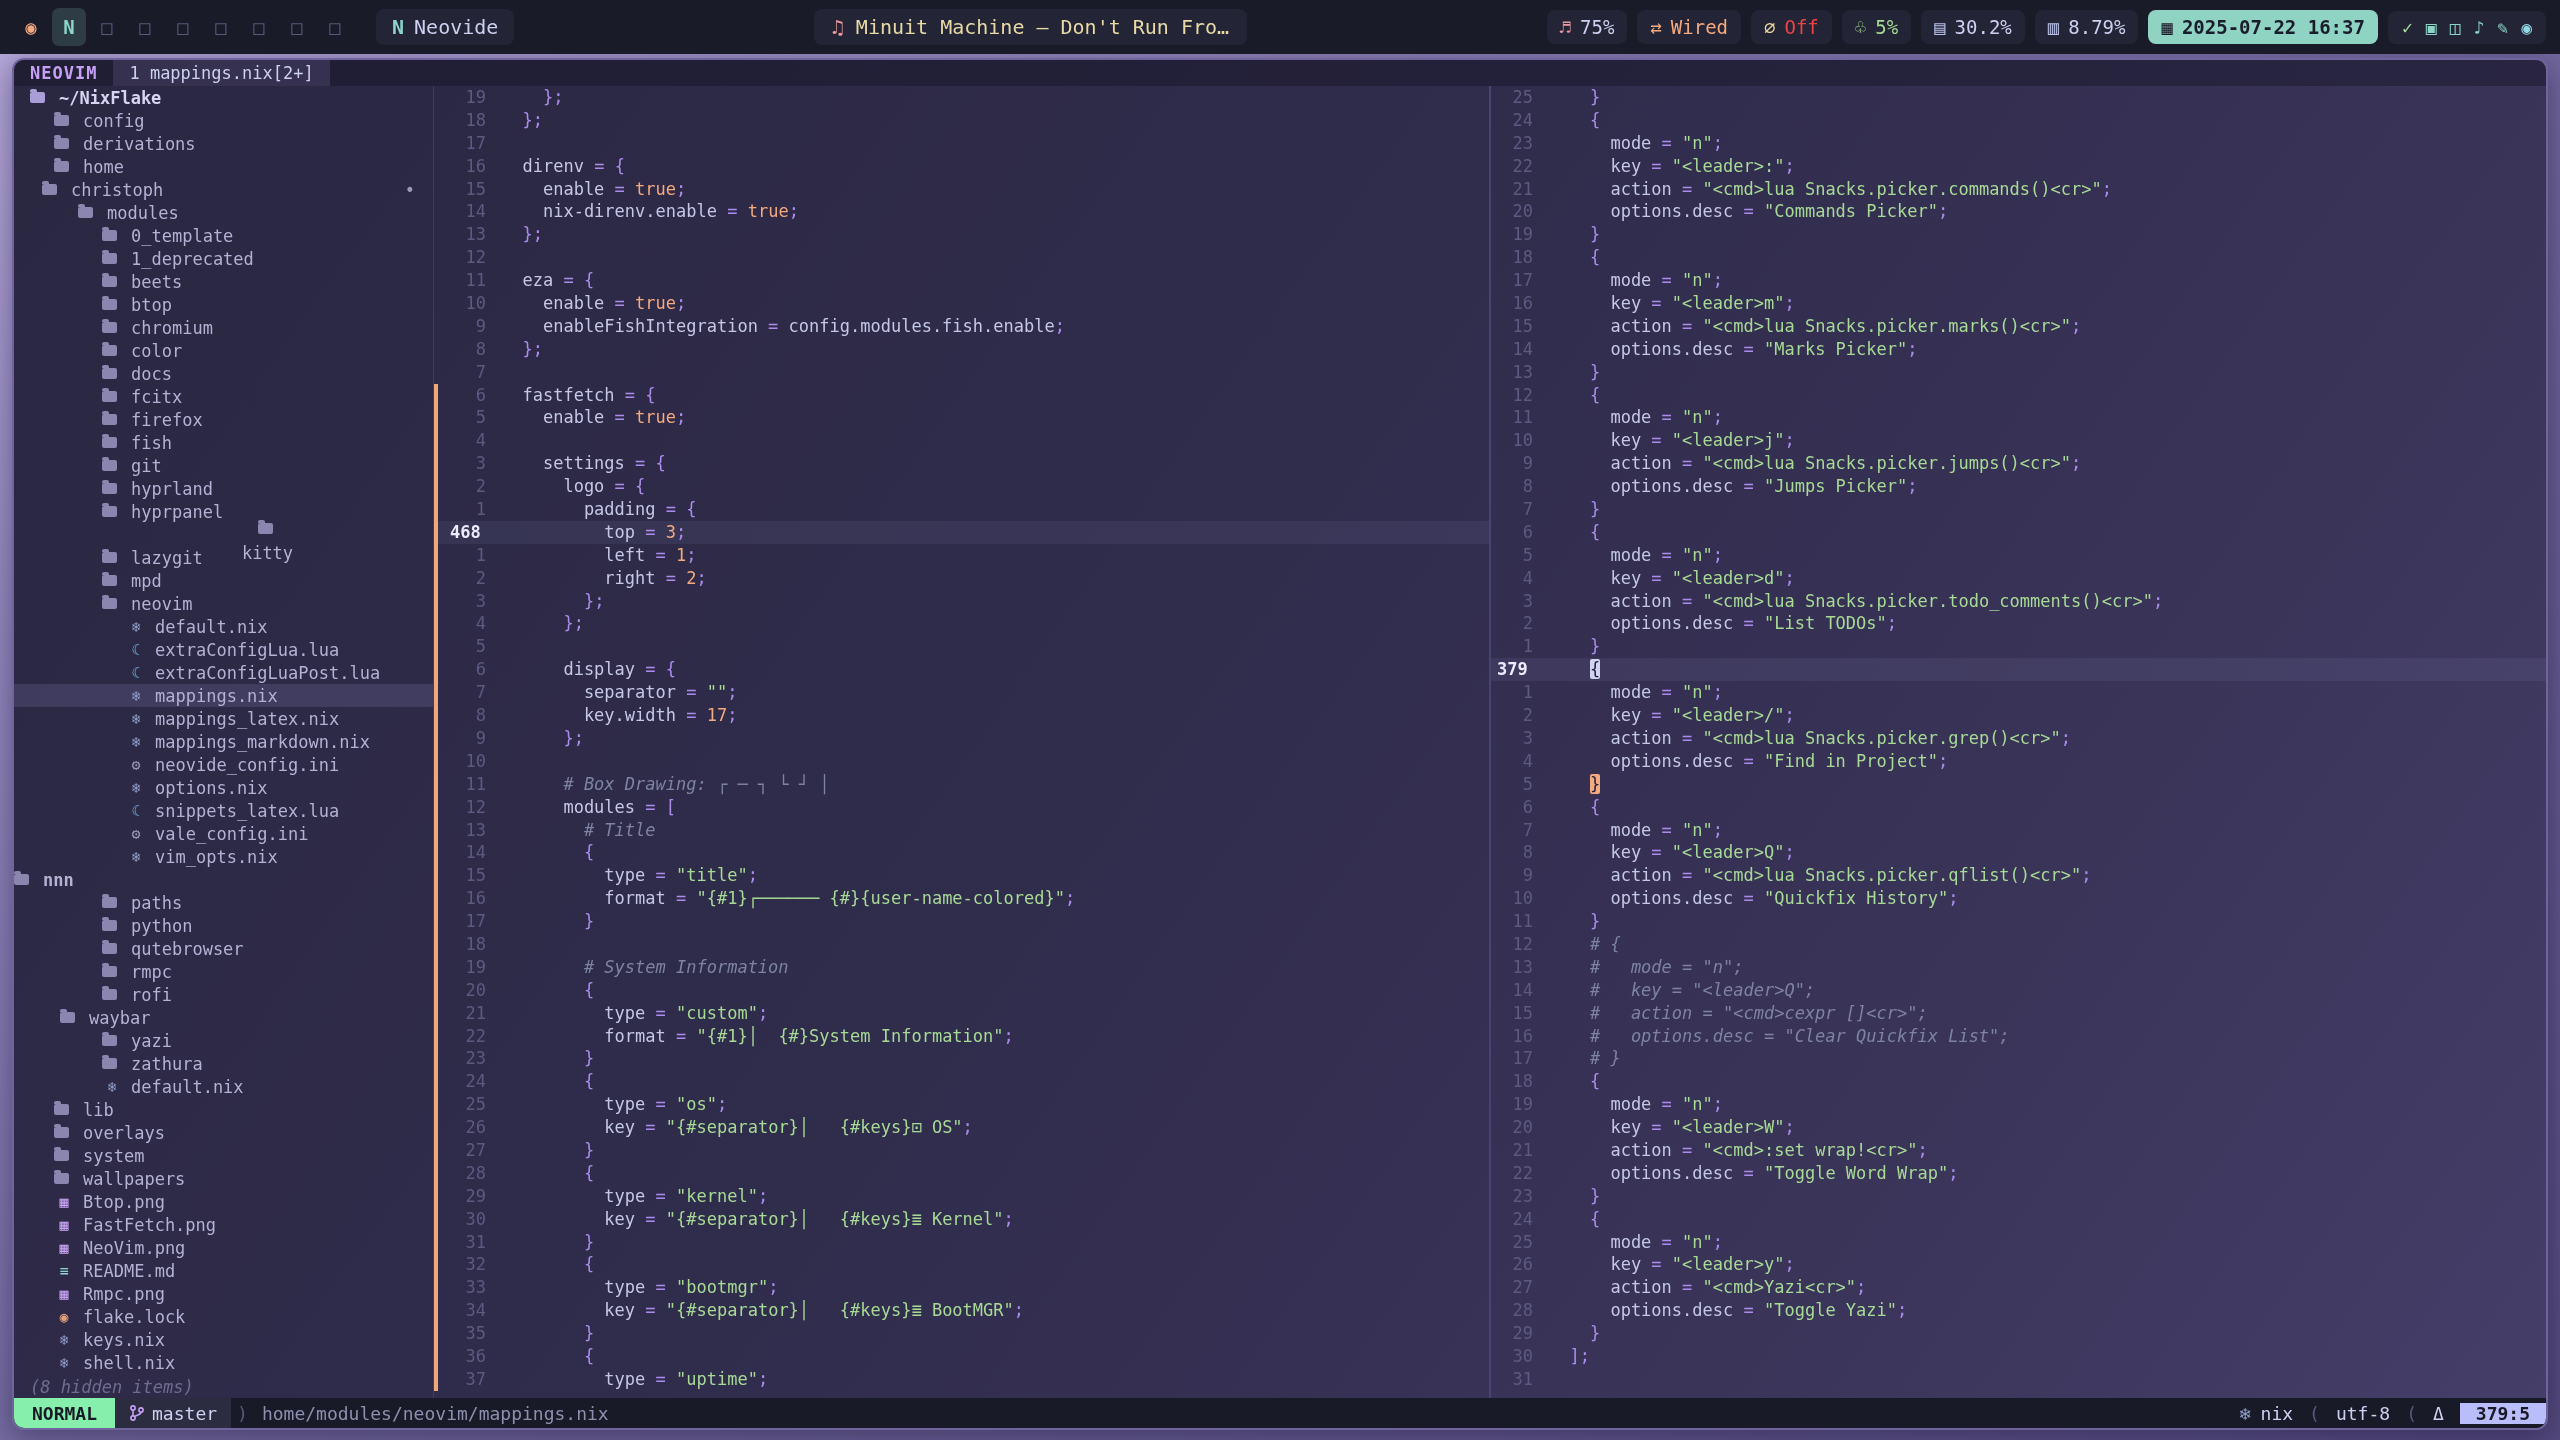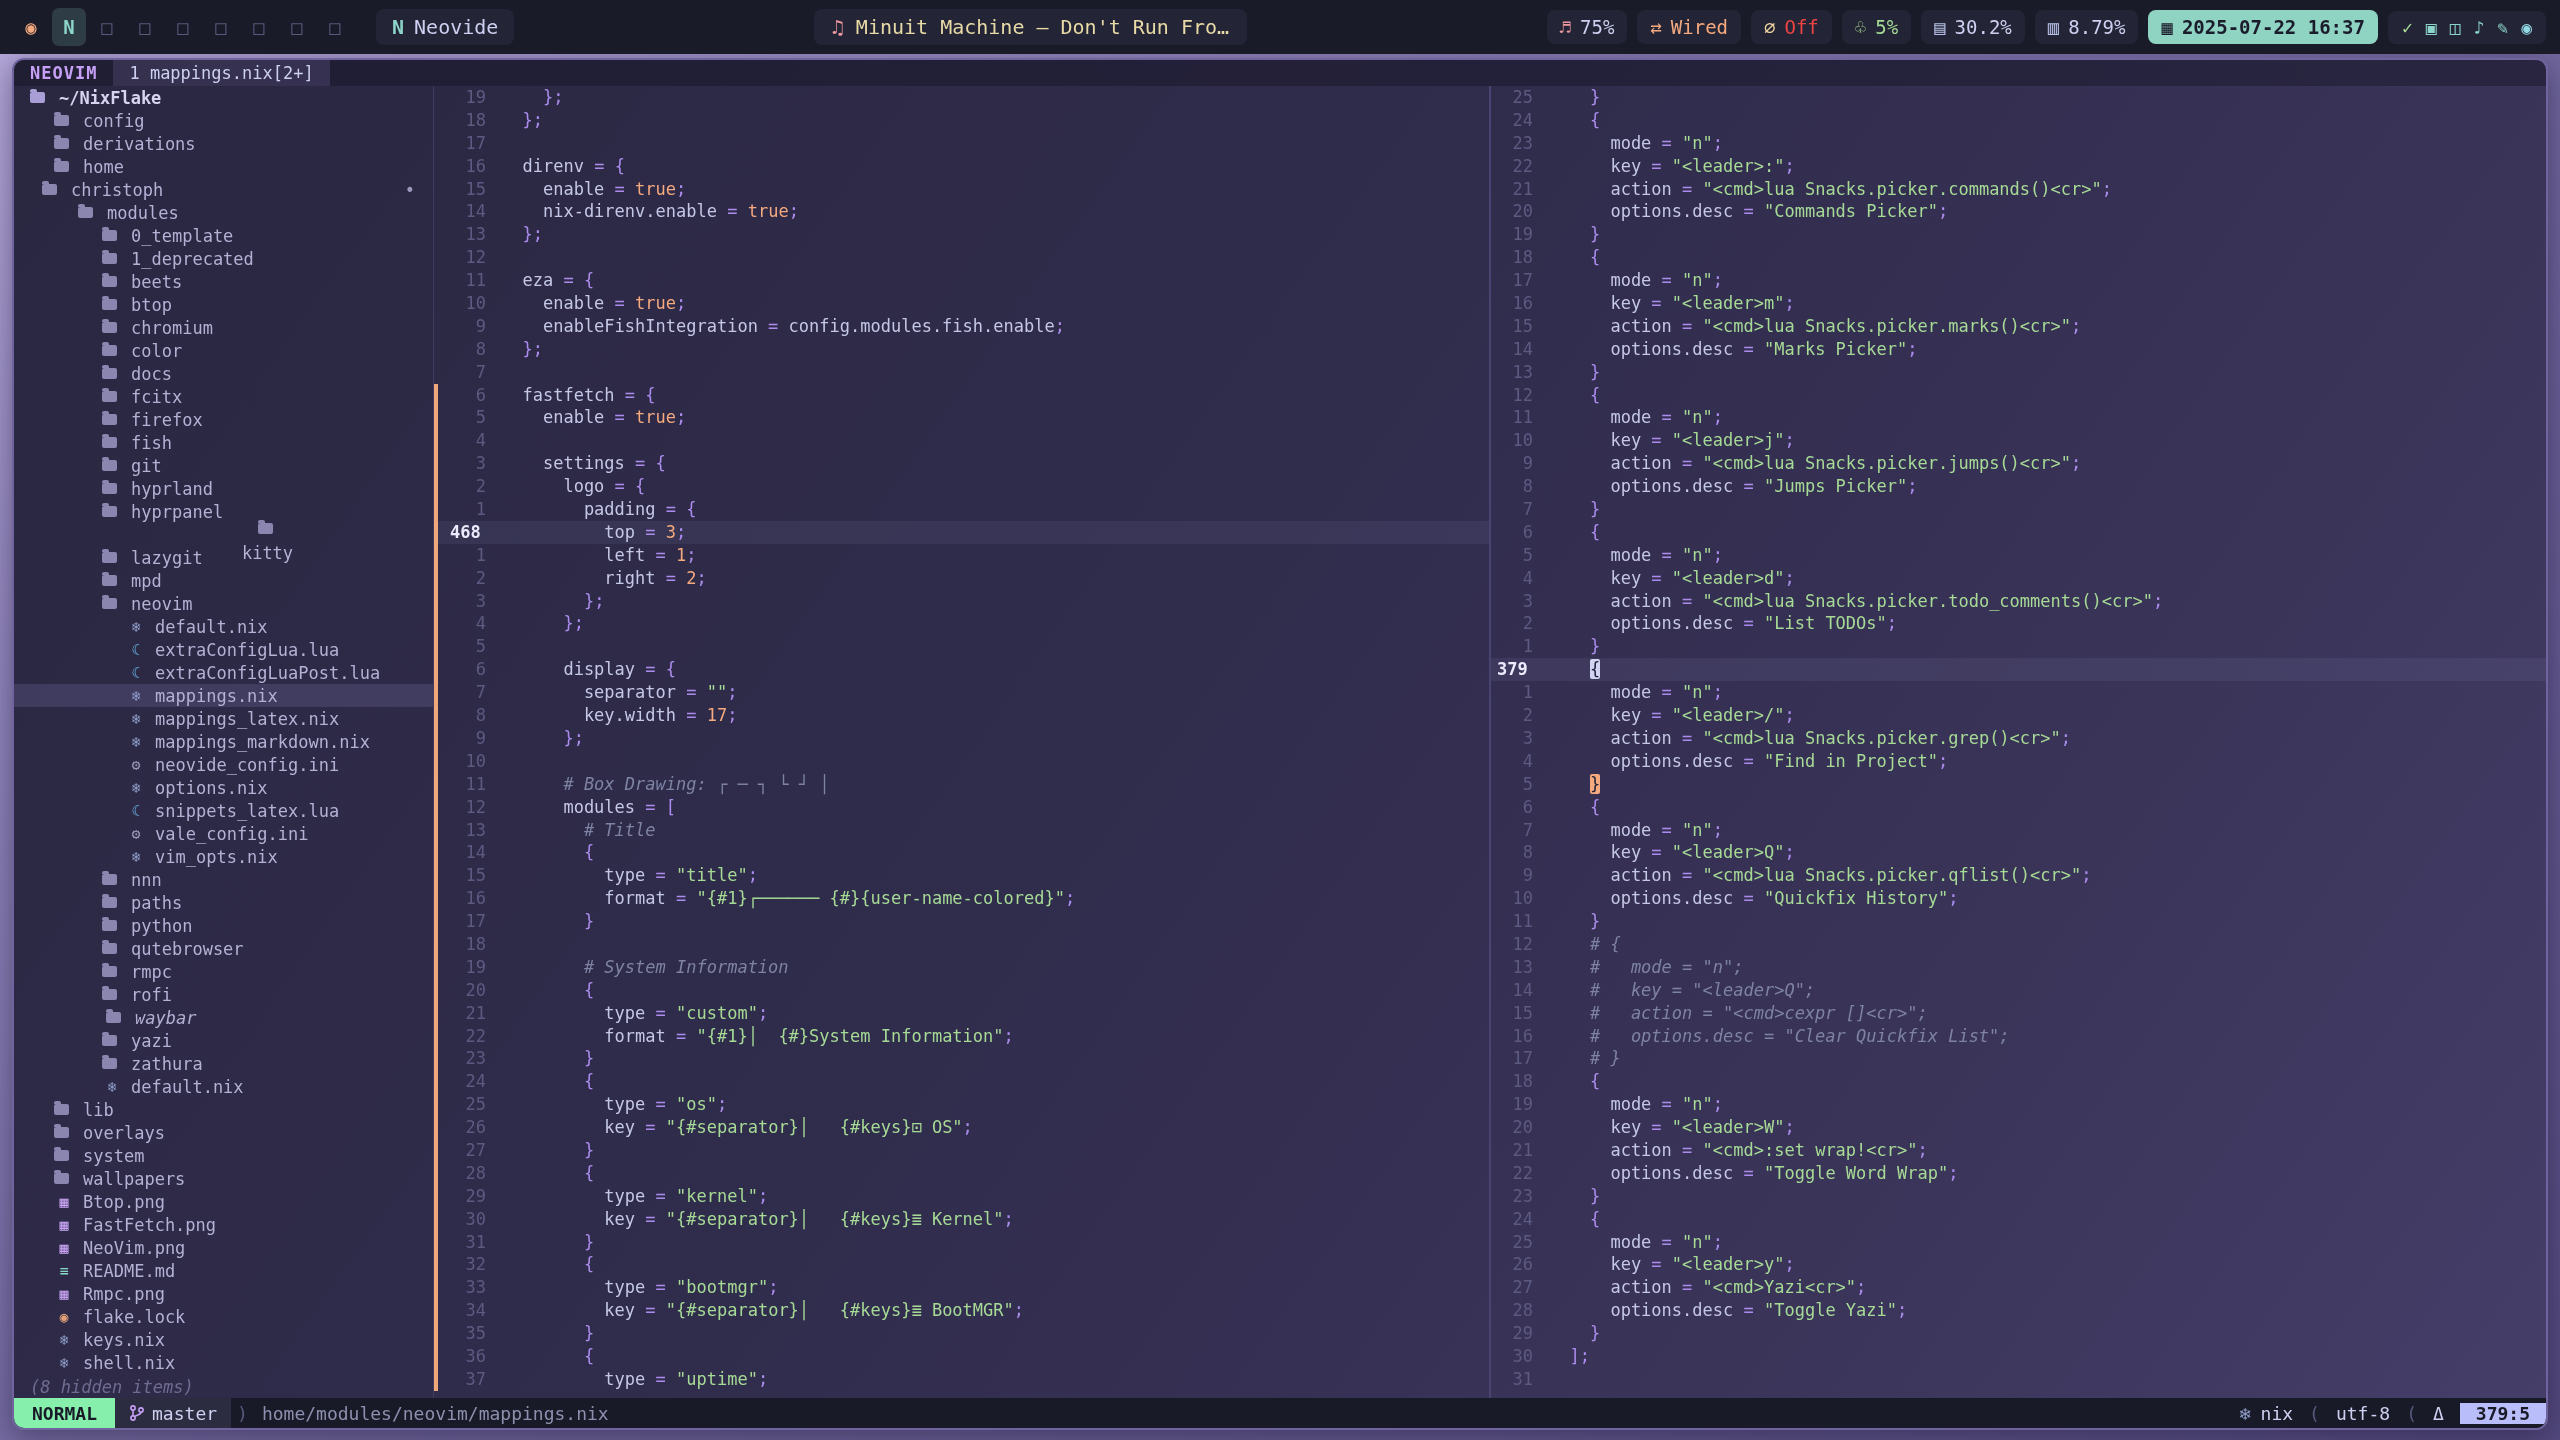--- a/index.html
+++ b/index.html
@@ -299,21 +299,21 @@
             <span class="label">snippets_latex.lua</span>
           </div>
           <div class="trow" style="padding-left: 112px;">
             <span class="ficon" style="color: rgb(154, 154, 184);">⚙</span>
             <span class="label">vale_config.ini</span>
           </div>
           <div class="trow" style="padding-left: 112px;">
             <span class="ficon" style="color: rgb(143, 159, 202);">❄</span>
             <span class="label">vim_opts.nix</span>
           </div>
-          <div class="trow" style="padding-left: 88px;">
+          <div class="trow" style=" font-weight: bold;">
             <span class="ficon-folder"></span>
             <span class="label">nnn</span>
           </div>
           <div class="trow" style="padding-left: 88px;">
             <span class="ficon-folder"></span>
             <span class="label">paths</span>
           </div>
           <div class="trow" style="padding-left: 88px;">
             <span class="ficon-folder"></span>
             <span class="label">python</span>
@@ -323,21 +323,21 @@
             <span class="label">qutebrowser</span>
           </div>
           <div class="trow" style="padding-left: 88px;">
             <span class="ficon-folder"></span>
             <span class="label">rmpc</span>
           </div>
           <div class="trow" style="padding-left: 88px;">
             <span class="ficon-folder"></span>
             <span class="label">rofi</span>
           </div>
-          <div class="trow" style="padding-left: 92px; font-style: italic;">
+          <div class="trow" style="padding-left: 46px;">
             <span class="ficon-folder"></span>
             <span class="label">waybar</span>
           </div>
           <div class="trow" style="padding-left: 88px;">
             <span class="ficon-folder"></span>
             <span class="label">yazi</span>
           </div>
           <div class="trow" style="padding-left: 88px;">
             <span class="ficon-folder"></span>
             <span class="label">zathura</span>

